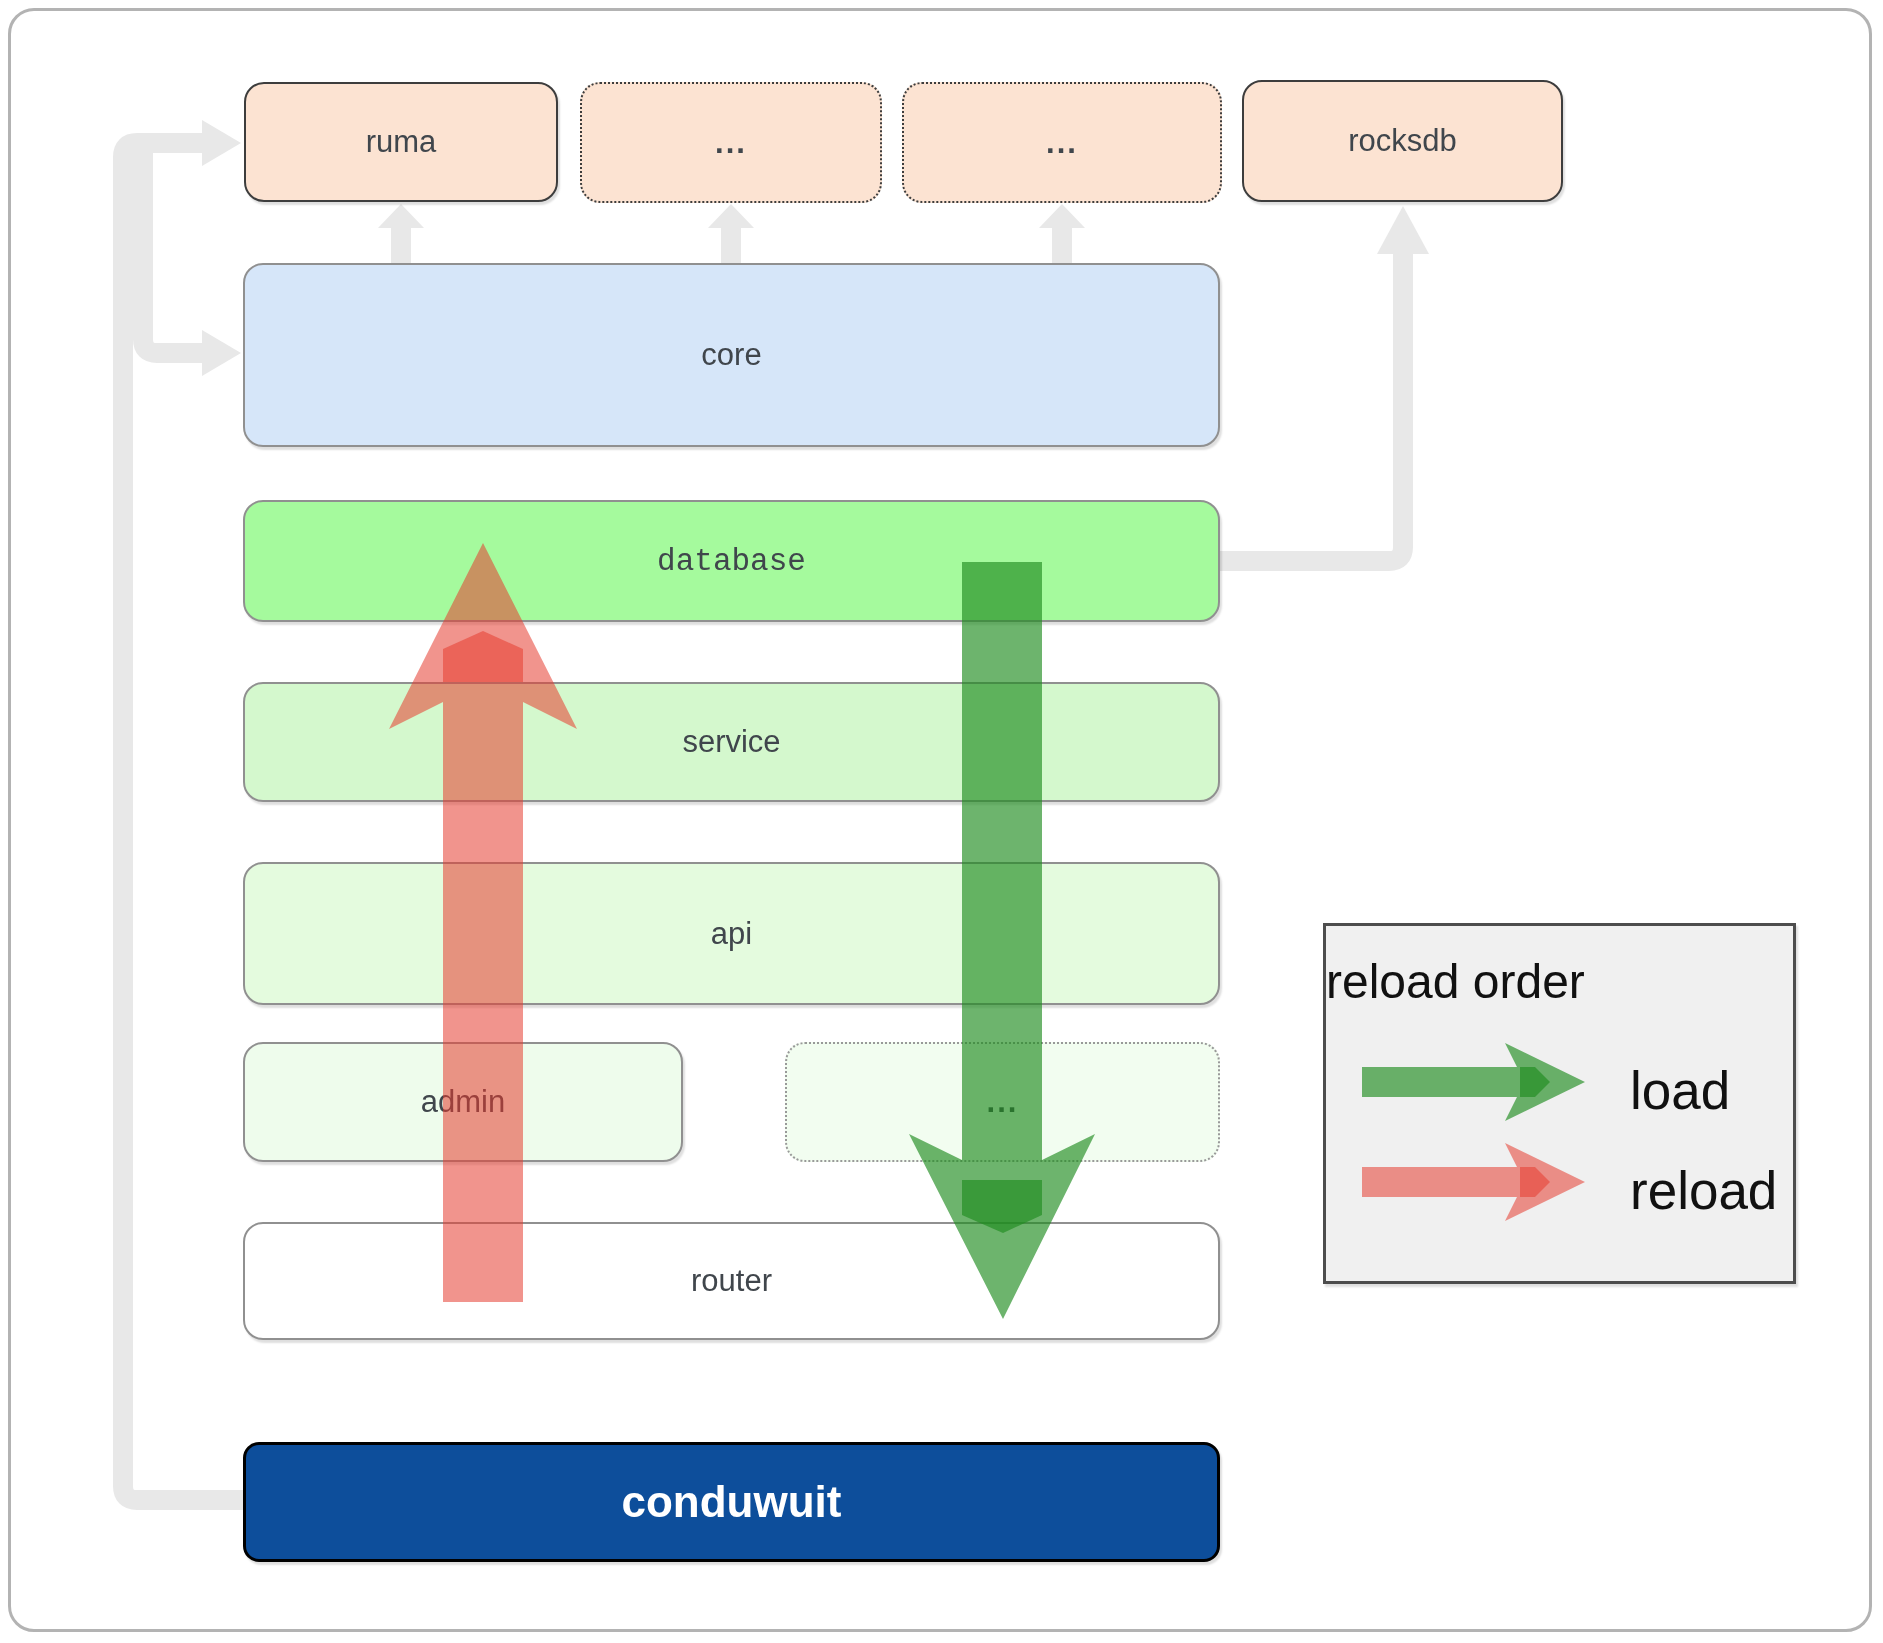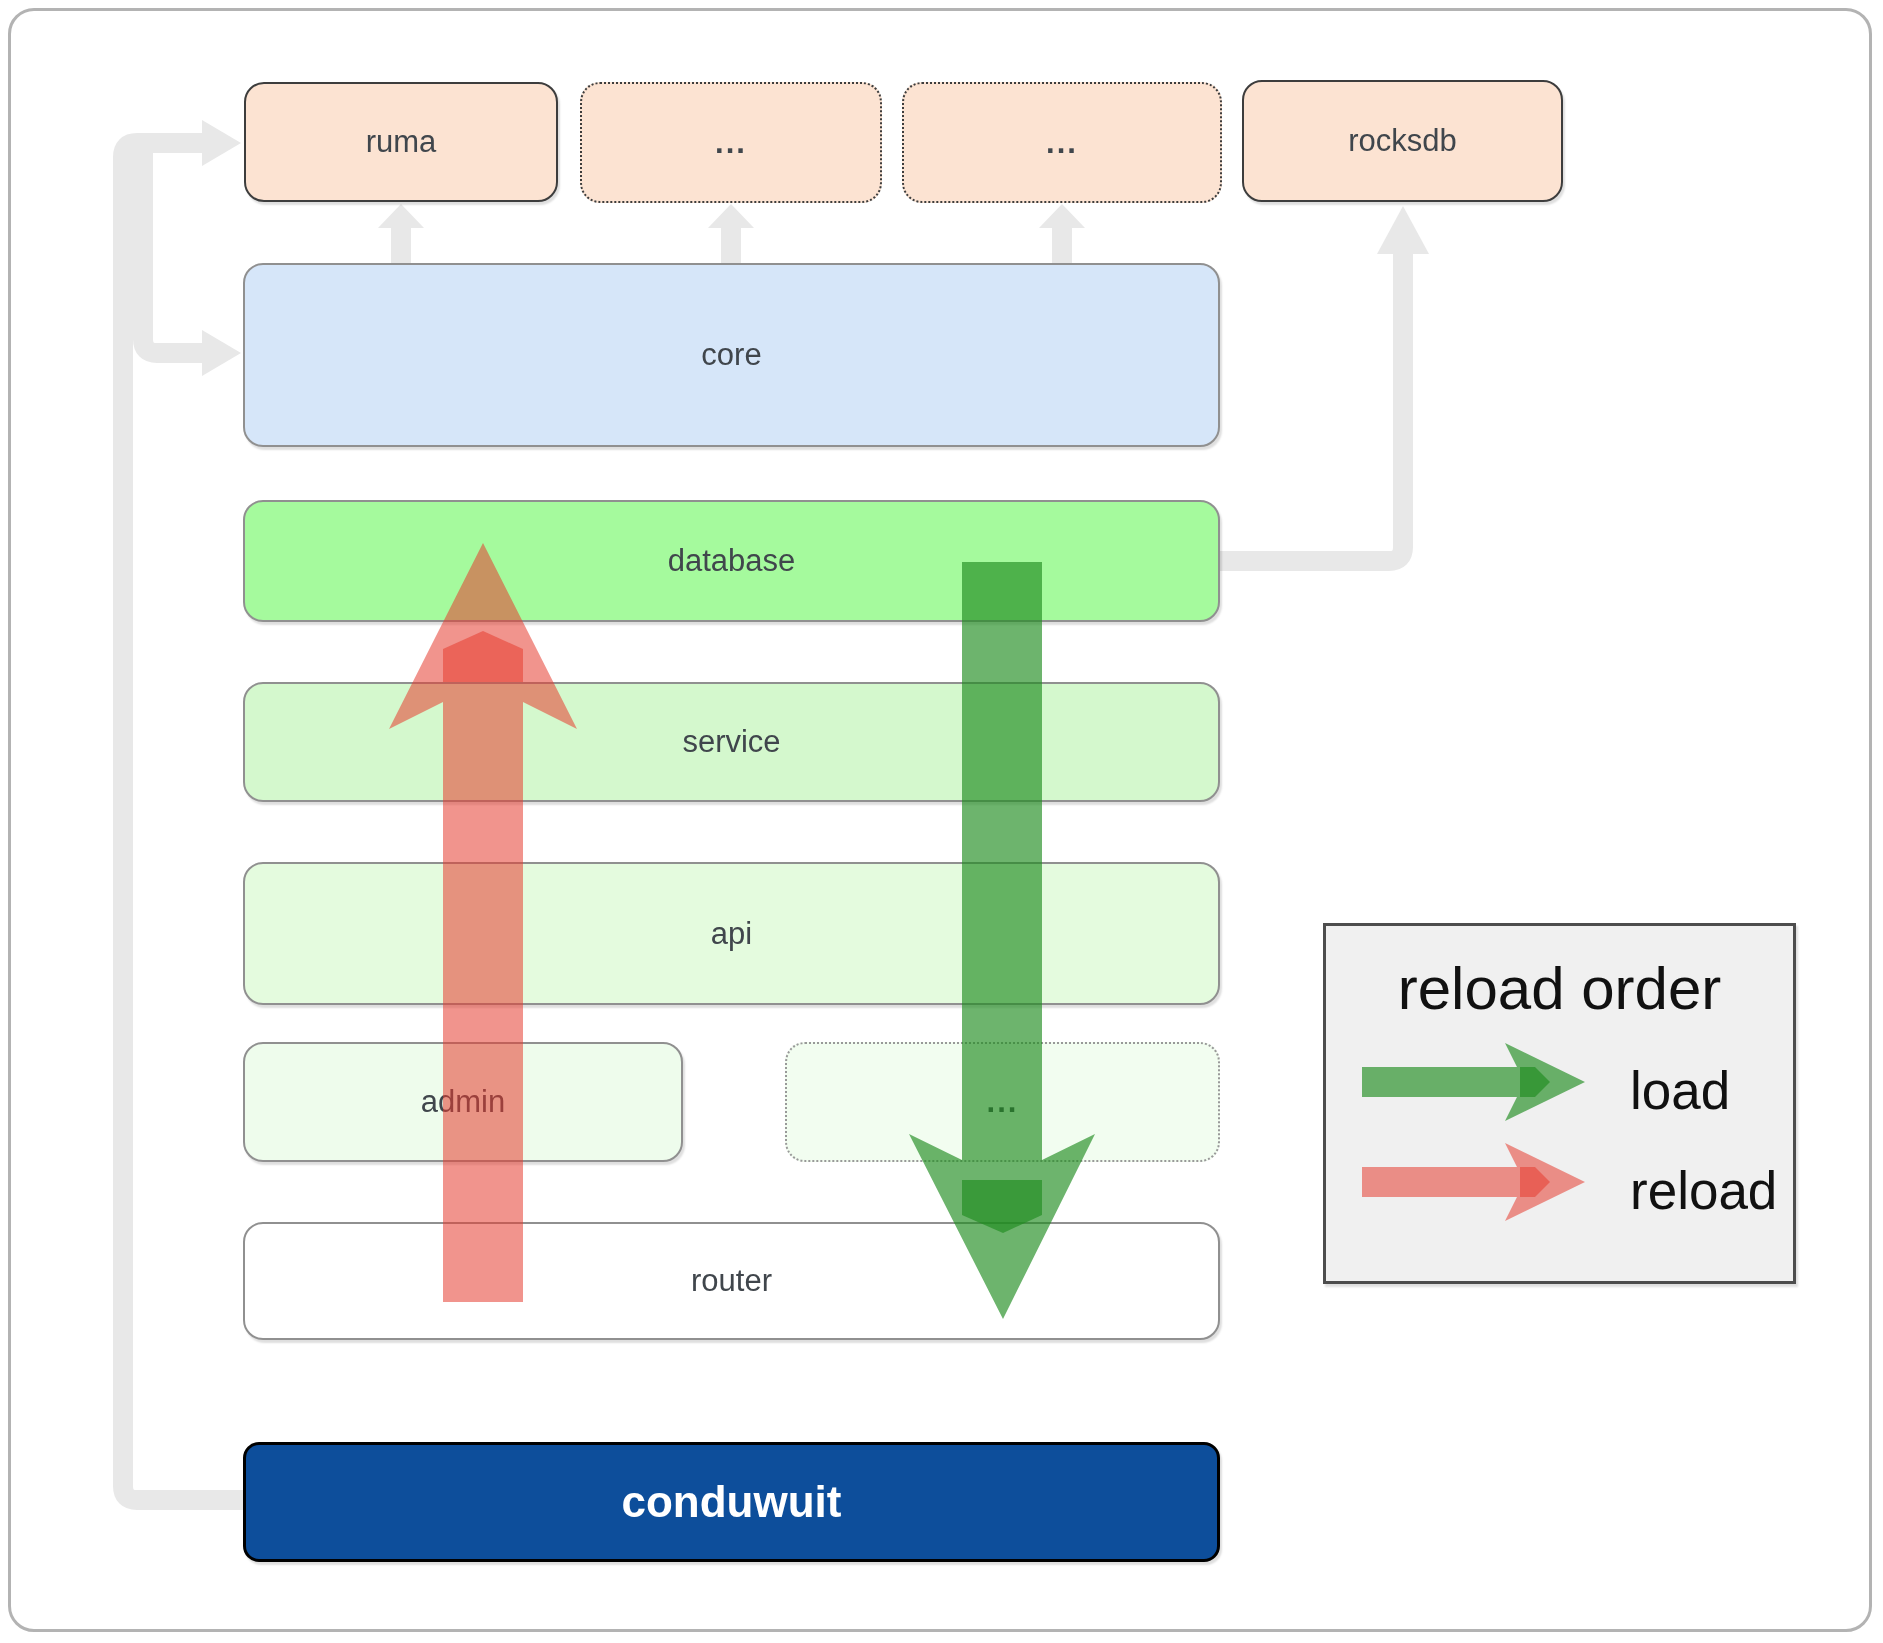--- a/index.html
+++ b/index.html
@@ -39,22 +39,22 @@
   .n-conduwuit{
     left:243px;top:1442px;width:977px;height:120px;border:3px solid #000000;
     border-radius:16px;font-size:44px;font-weight:600;color:#ffffff;
   }
   .legend{
     position:absolute;z-index:2;left:1323px;top:923px;width:473px;height:361px;
     border:3px solid #4d4d4d;box-sizing:border-box;
     box-shadow:2px 3px 2px rgba(0,0,0,0.13);
   }
   .legend-title{
-    position:absolute;left:0;top:28px;width:100%;text-align:center;
-    font-size:60px;color:#111111;
+    position:absolute;left:0;top:28px;width:100%;
+    font-size:48px;color:#111111;
   }
   .legend-label{
     position:absolute;font-size:53px;color:#111111;line-height:1;
   }
   .legend-label.load{left:304px;top:138px;}
   .legend-label.unload{left:304px;top:238px;}
 </style>
 </head>
 <body>
 
@@ -87,21 +87,21 @@
   <div class="node dotted-dark n-dots2" style="background-color: rgb(252, 227, 210);">
     <span class="dots">...</span>
   </div>
   <div class="node solid-gray n-core" style="background-color: rgb(214, 230, 249);">
     <span>core</span>
   </div>
 
   <div class="node solid-dark n-rocksdb" style="background-color: rgb(252, 227, 210);">
     <span>rocksdb</span>
   </div>
-  <div class="node solid-gray n-database" style="background-color: rgb(165, 250, 157);">
+  <div class="node solid-gray n-database" style="background-color: rgb(165, 250, 157); font-family: Liberation Mono, monospace;">
     <span>database</span>
   </div>
   <div class="node solid-gray n-service" style="background-color: rgb(212, 248, 205);">
     <span>service</span>
   </div>
   <div class="node solid-gray n-api" style="background-color: rgb(228, 251, 222);">
     <span>api</span>
   </div>
   <div class="node solid-gray n-admin" style="background-color: rgb(238, 252, 236);">
     <span>admin</span>

